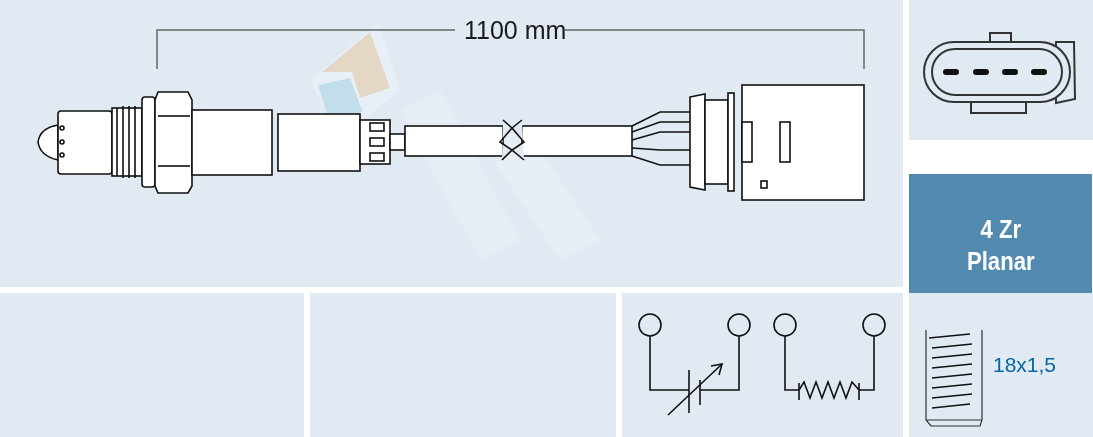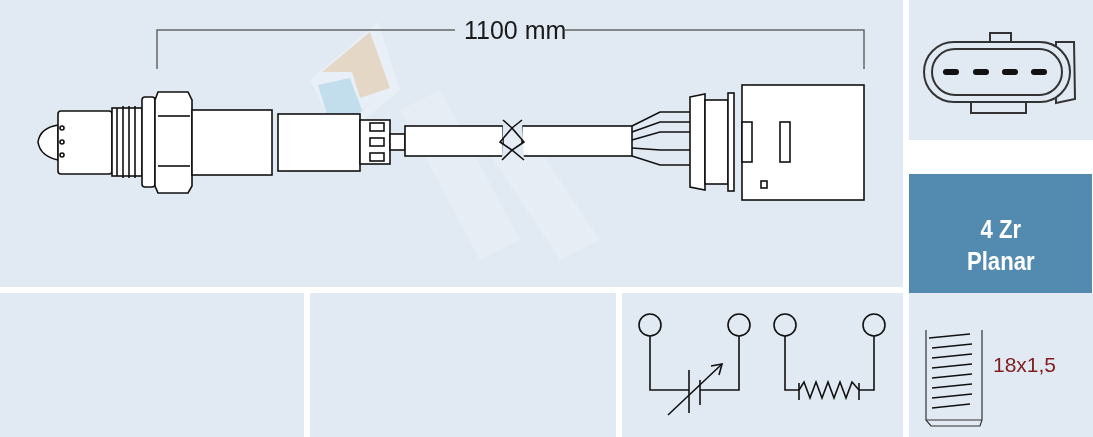--- a/index.html
+++ b/index.html
@@ -7,21 +7,21 @@
   .panel { position:absolute; background:#e1e9f3; }
   .main-panel { left:0; top:0; width:903px; height:287px; }
   .connector-panel { left:909px; top:0; width:184px; height:140px; }
   .type-panel { left:909px; top:146px; width:183px; height:141px; background:#538bb0; display:flex; align-items:center; justify-content:center; flex-direction:column;margin-top:28px; }
   .type-panel span { color:#ffffff; font-weight:bold; font-size:26px; line-height:32px; transform:scaleX(0.85); }
   .bottom-1 { left:0; top:293px; width:304px; height:144px; }
   .bottom-2 { left:310px; top:293px; width:306px; height:144px; }
   .bottom-3 { left:622px; top:293px; width:281px; height:144px; }
   .bottom-4 { left:909px; top:293px; width:184px; height:144px; }
   .length-label { position:absolute; left:458px; top:16px; font-size:25px; color:#1a1a1a; background:transparent; padding:0 6px; }
-  .thread-label { position:absolute; left:993px; top:353px; font-size:21px; color:#7f1d1d; }
+  .thread-label { position:absolute; left:993px; top:353px; font-size:21px; color:#0369a1; }
   svg { position:absolute; left:0; top:0; }
 </style>
 </head>
 <body>
 
 <div class="panel main-panel"></div>
 <div class="panel connector-panel"></div>
 <div class="panel type-panel">
   <span>4 Zr</span>
   <span>Planar</span>

